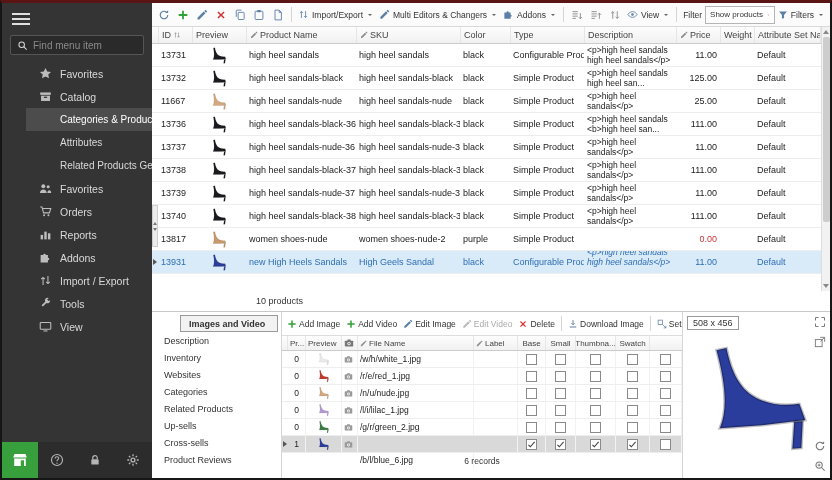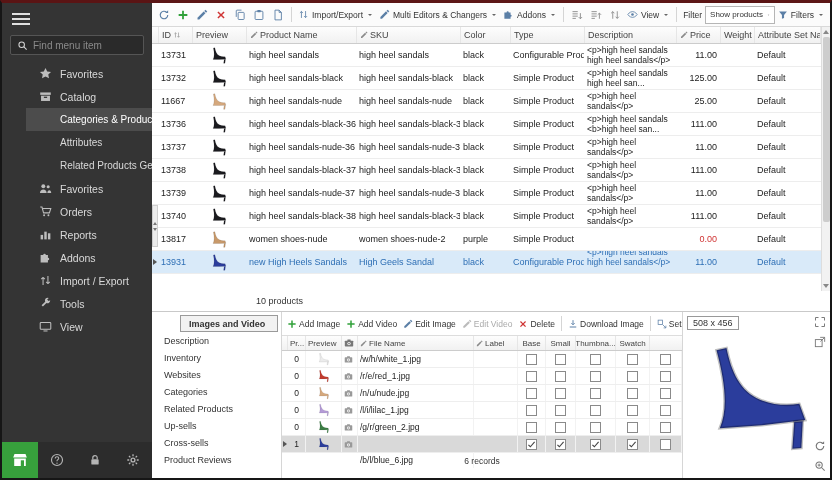--- a/index.html
+++ b/index.html
@@ -649,21 +649,21 @@
                 <svg width="19" height="19" viewBox="0 0 24 24" style="display:block">
                   <path d="M6.2 2.2c.6 4.6 2 8.3 5.6 10.1 2.4 1.2 5 1.5 7.3 1.3l.9 3.1-8.2.4H3.9c1.8-3.4 1.6-8.6.4-14.6z" fill="#2b3d9c" stroke="rgba(0,0,0,0.25)" stroke-width="0.5"></path>
                   <path d="M17.9 16.9l-.7 5h1.7l.6-5z" fill="#2b3d9c" stroke="rgba(0,0,0,0.25)" stroke-width="0.5"></path>
                 </svg>
               </span>
             </div>
             <div class="gc" style="width: 110px;">new High Heels Sandals</div>
             <div class="gc" style="width: 104px;">High Geels Sandal</div>
             <div class="gc" style="width: 50px;">black</div>
             <div class="gc" style="width: 74px;">Configurable Product</div>
-            <div class="gc wrap2" style="width: 92px;">&lt;p&gt;high heel sandals high heel sandals&lt;/p&gt; ...</div>
+            <div class="gc wrap2" style="width: 92px; font-style: italic;">&lt;p&gt;high heel sandals high heel sandals&lt;/p&gt; ...</div>
             <div class="gc" style="width: 44px; justify-content: flex-end;">11.00</div>
             <div class="gc" style="width: 34px;"></div>
             <div class="gc" style="width: 66px;">Default</div>
           </div>
         </div>
       <div class="vsb">
         <span class="ar up"></span>
         <span class="thumb"></span>
         <span class="sp"></span>
         <span class="ar down"></span>

